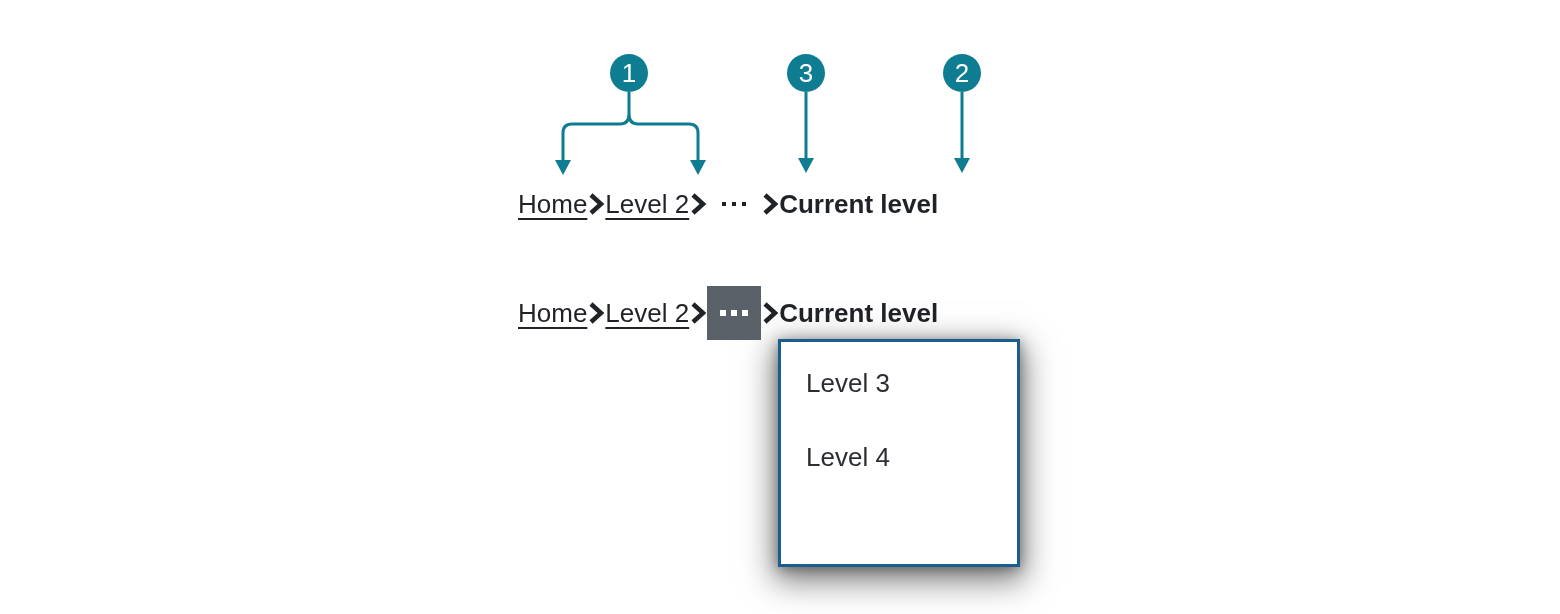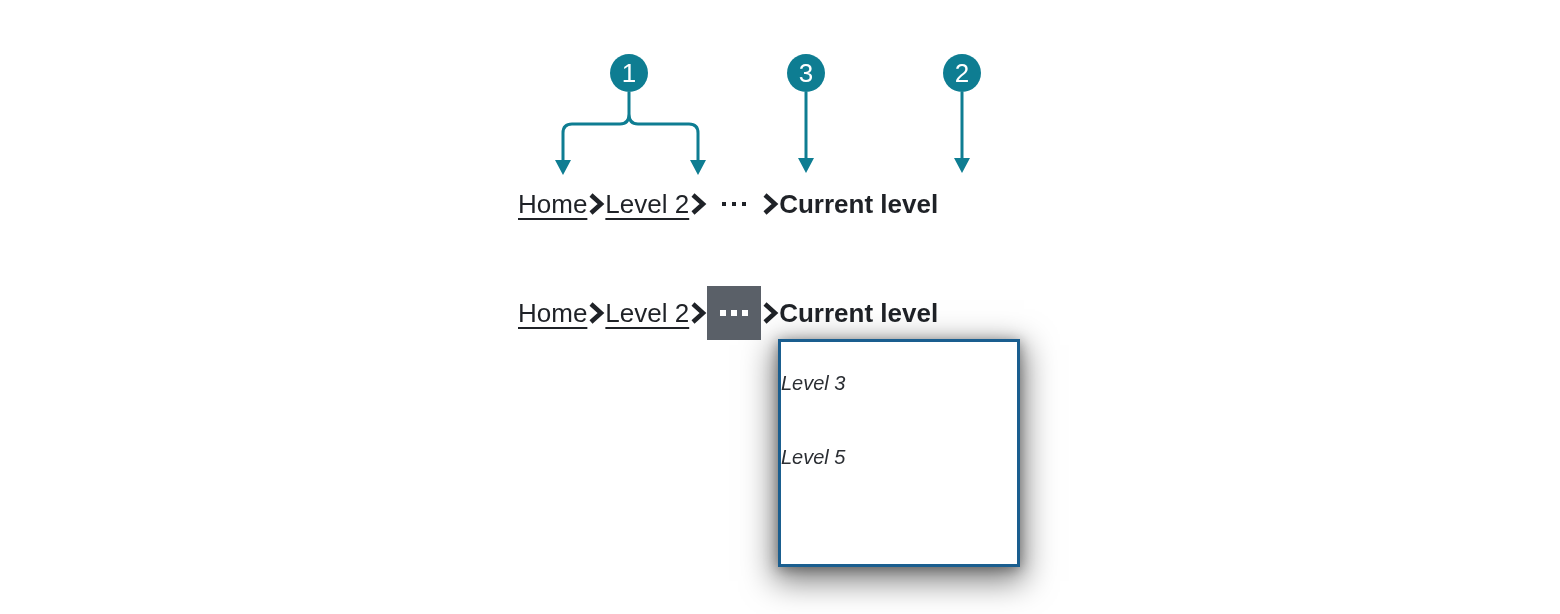--- a/index.html
+++ b/index.html
@@ -48,21 +48,21 @@
   .overflow-button i{display:block;width:6px;height:6px;background:#ffffff;}
   
   .dropdown{
     position:absolute;left:778px;top:339px;width:242px;height:228px;
     box-sizing:border-box;background:#ffffff;border:3px solid #1a5e8f;
     box-shadow:0 10px 30px 4px rgba(0,0,0,0.50),0 2px 12px rgba(0,0,0,0.35);
     padding-top:4px;z-index:2;
   }
   .menu-item{
     height:74px;display:flex;align-items:center;
-    padding-left:0;font-size:20px;color:#2b2e33;cursor:pointer;font-style:italic;
+    padding-left:25px;font-size:26px;color:#2b2e33;cursor:pointer;
   }
 </style>
 </head>
 <body>
 
 <div class="canvas">
 
   <svg class="annotations" width="1560" height="614" viewBox="0 0 1560 614">
 
     <path class="callout-line" d="M563 162 V133 Q563 124 572 124 H620 Q629 124 629 114 V92 V114 Q629 124 638 124 H689 Q698 124 698 133 V162"></path>
@@ -121,16 +121,16 @@
         <i></i>
     </div>
     <svg class="chev" width="18" height="26" viewBox="0 0 18 26">
         <polyline points="4,4 14,13 4,22"></polyline>
       </svg>
     <span class="crumb-current">Current level</span>
   </div>
 
   <div class="dropdown">
     <div class="menu-item">Level 3</div>
-    <div class="menu-item">Level 5</div>
+    <div class="menu-item">Level 4</div>
   </div>
 
 </div>
 
 </body></html>

